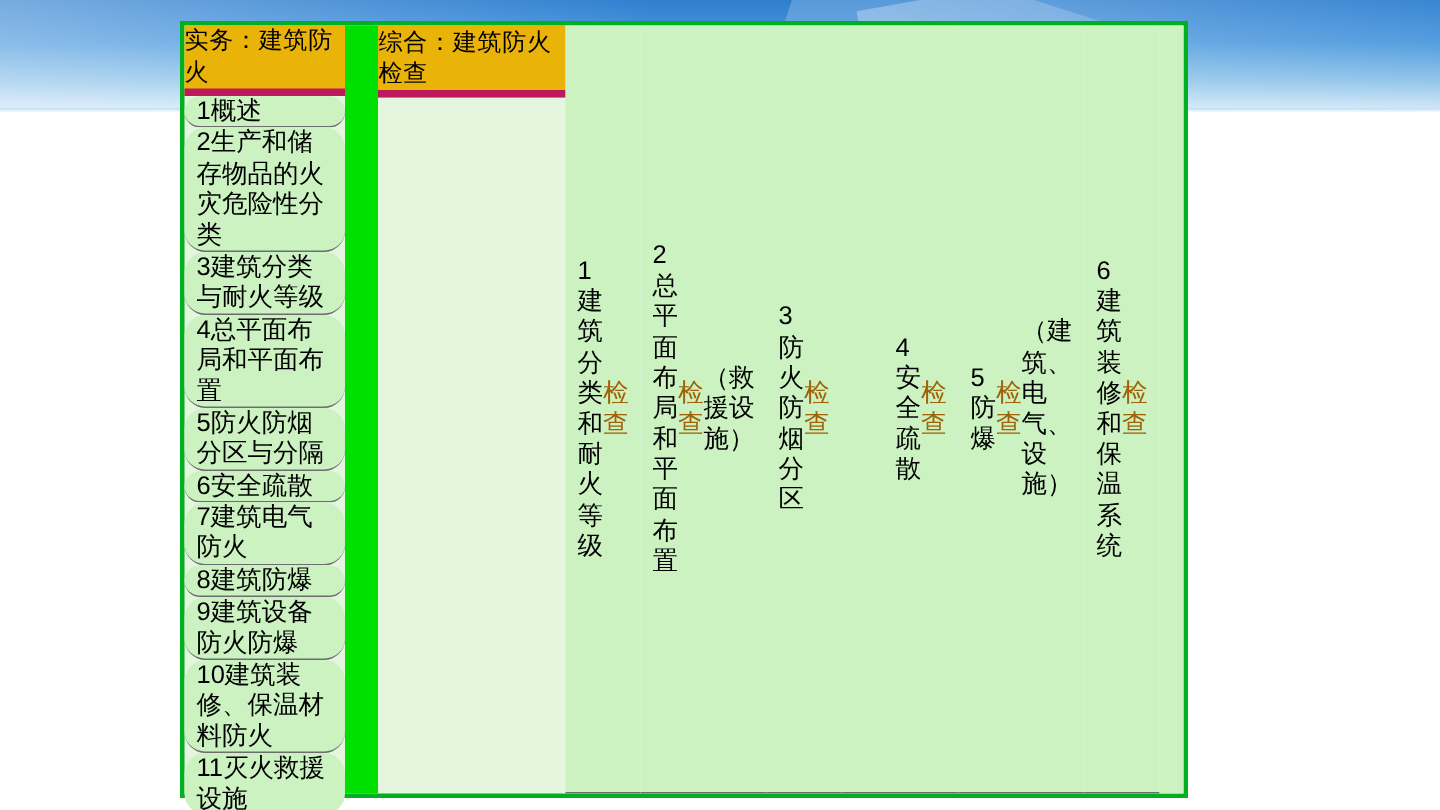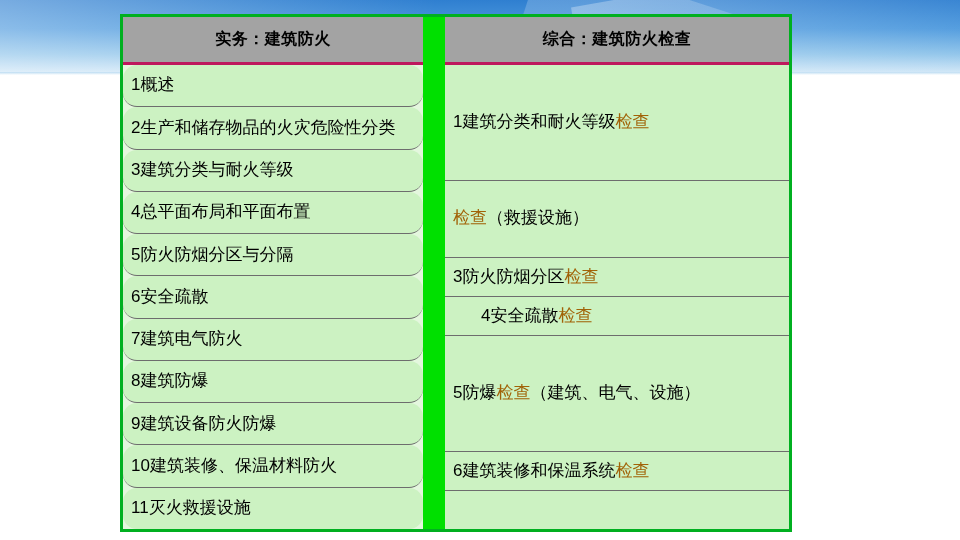--- a/index.html
+++ b/index.html
@@ -92,34 +92,34 @@
   }
   .col-sep {
     width: 22px;
     background: #00e000;
     box-sizing: border-box;
     flex: 0 0 22px;
   }
   .col-right {
     flex: 1 1 auto;
     display: flex;
-    flex-direction: column;
+    flex-direction: row;
     box-sizing: border-box;
   }
 
   .hdr {
     height: 48px;
-    background: #a3a3a3;
+    background: #eab308;
     display: flex;
     align-items: center;
     justify-content: center;
-    border-bottom: 3px solid #be185d;
+    border-bottom: 5px solid #be185d;
     box-sizing: border-box;
     font-size: 16px;
-    font-weight: bold;
+    font-weight: normal;
     color: #000000;
     letter-spacing: 0.5px;
   }
   .col-left .hdr { border-right: none; }
 
   .cell {
     background: #ccf2c2;
     border-bottom: 1px solid #6d6d6d;
     box-sizing: border-box;
     display: flex;
@@ -186,20 +186,21 @@
       <div class="col-right">
         <div class="hdr">综合：建筑防火检查</div>
 
         <div class="cell r1">
           <span>1建筑分类和耐火等级</span>
             <span class="hl">检查</span>
             <span></span>
         </div>
 
         <div class="cell r2">
+          <span>2总平面布局和平面布置</span>
             <span class="hl">检查</span>
             <span>（救援设施）</span>
         </div>
 
         <div class="cell r3">
           <span>3防火防烟分区</span>
             <span class="hl">检查</span>
             <span></span>
         </div>
 

